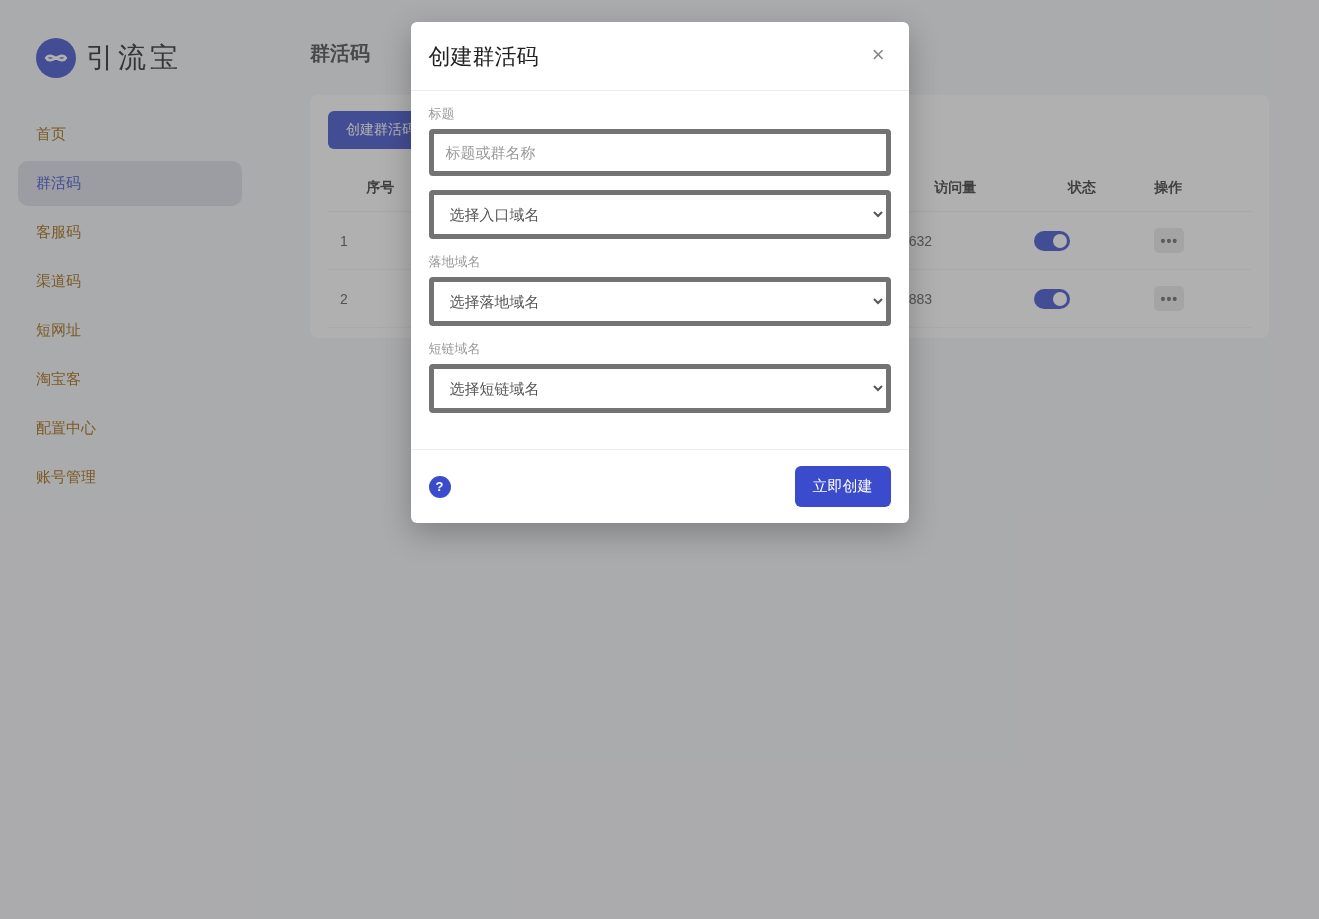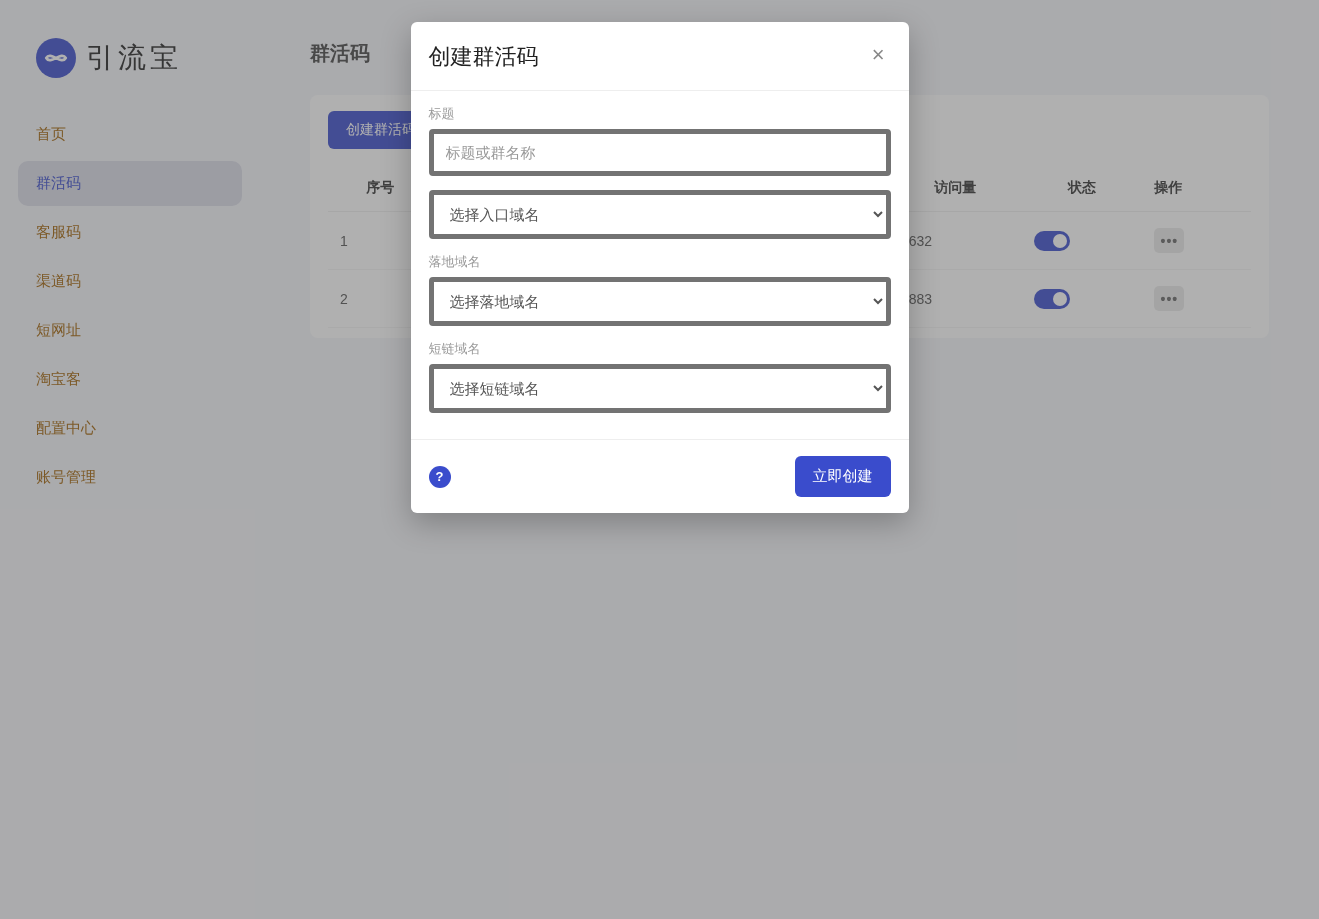--- a/index.html
+++ b/index.html
@@ -310,21 +310,21 @@
           <select class="form-select">
             <option>选择入口域名</option>
           </select>
         </div>
         <div class="form-group">
           <label class="form-label">落地域名</label>
           <select class="form-select">
             <option>选择落地域名</option>
           </select>
         </div>
-        <div class="form-group" style="margin-bottom:8px">
+        <div class="form-group" style="margin-bottom:18px">
           <label class="form-label">短链域名</label>
           <select class="form-select">
             <option>选择短链域名</option>
           </select>
         </div>
       </div>
       <div class="modal-footer">
         <div class="help-icon">?</div>
         <button class="submit-btn">立即创建</button>
       </div>

